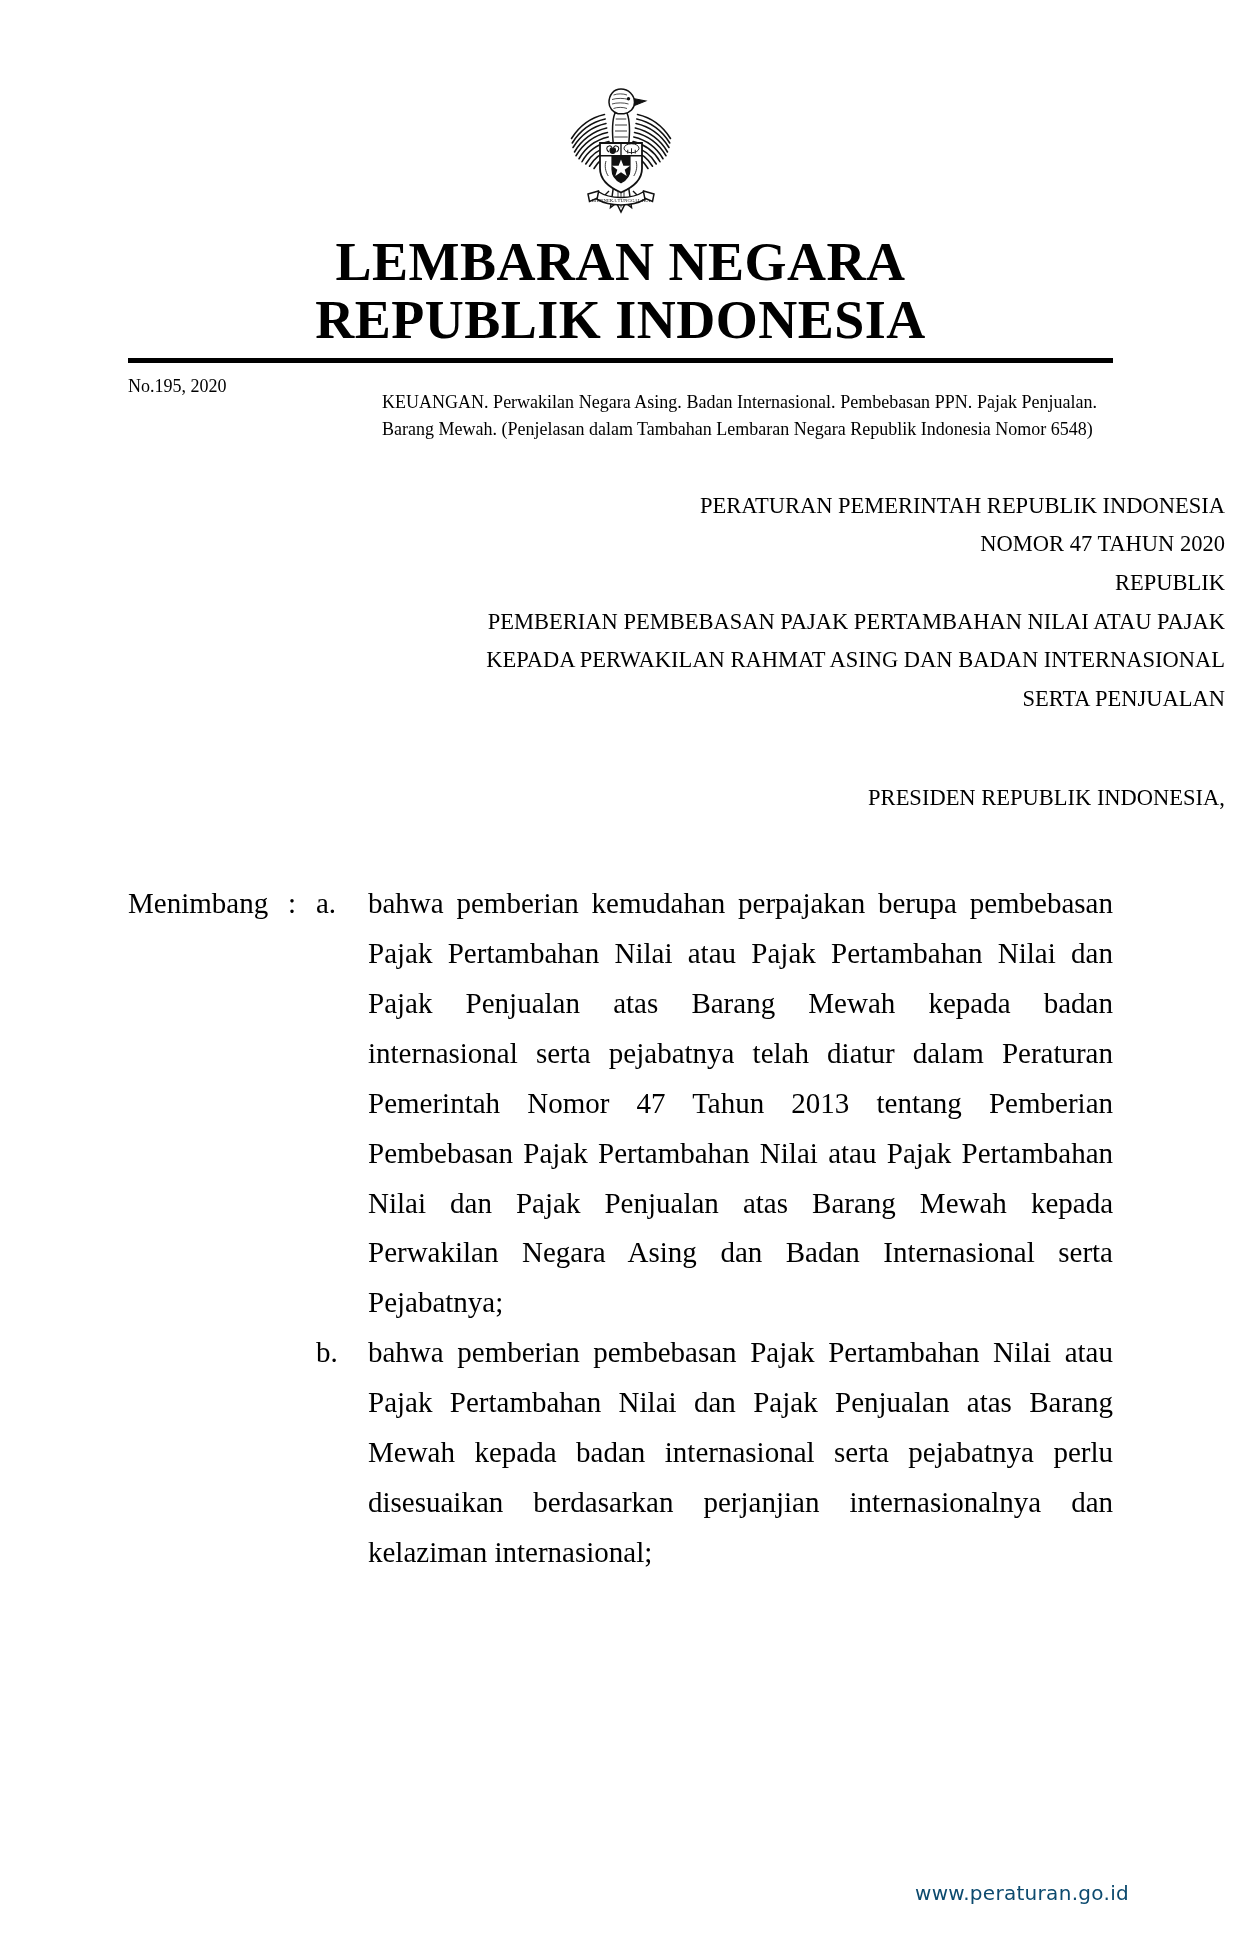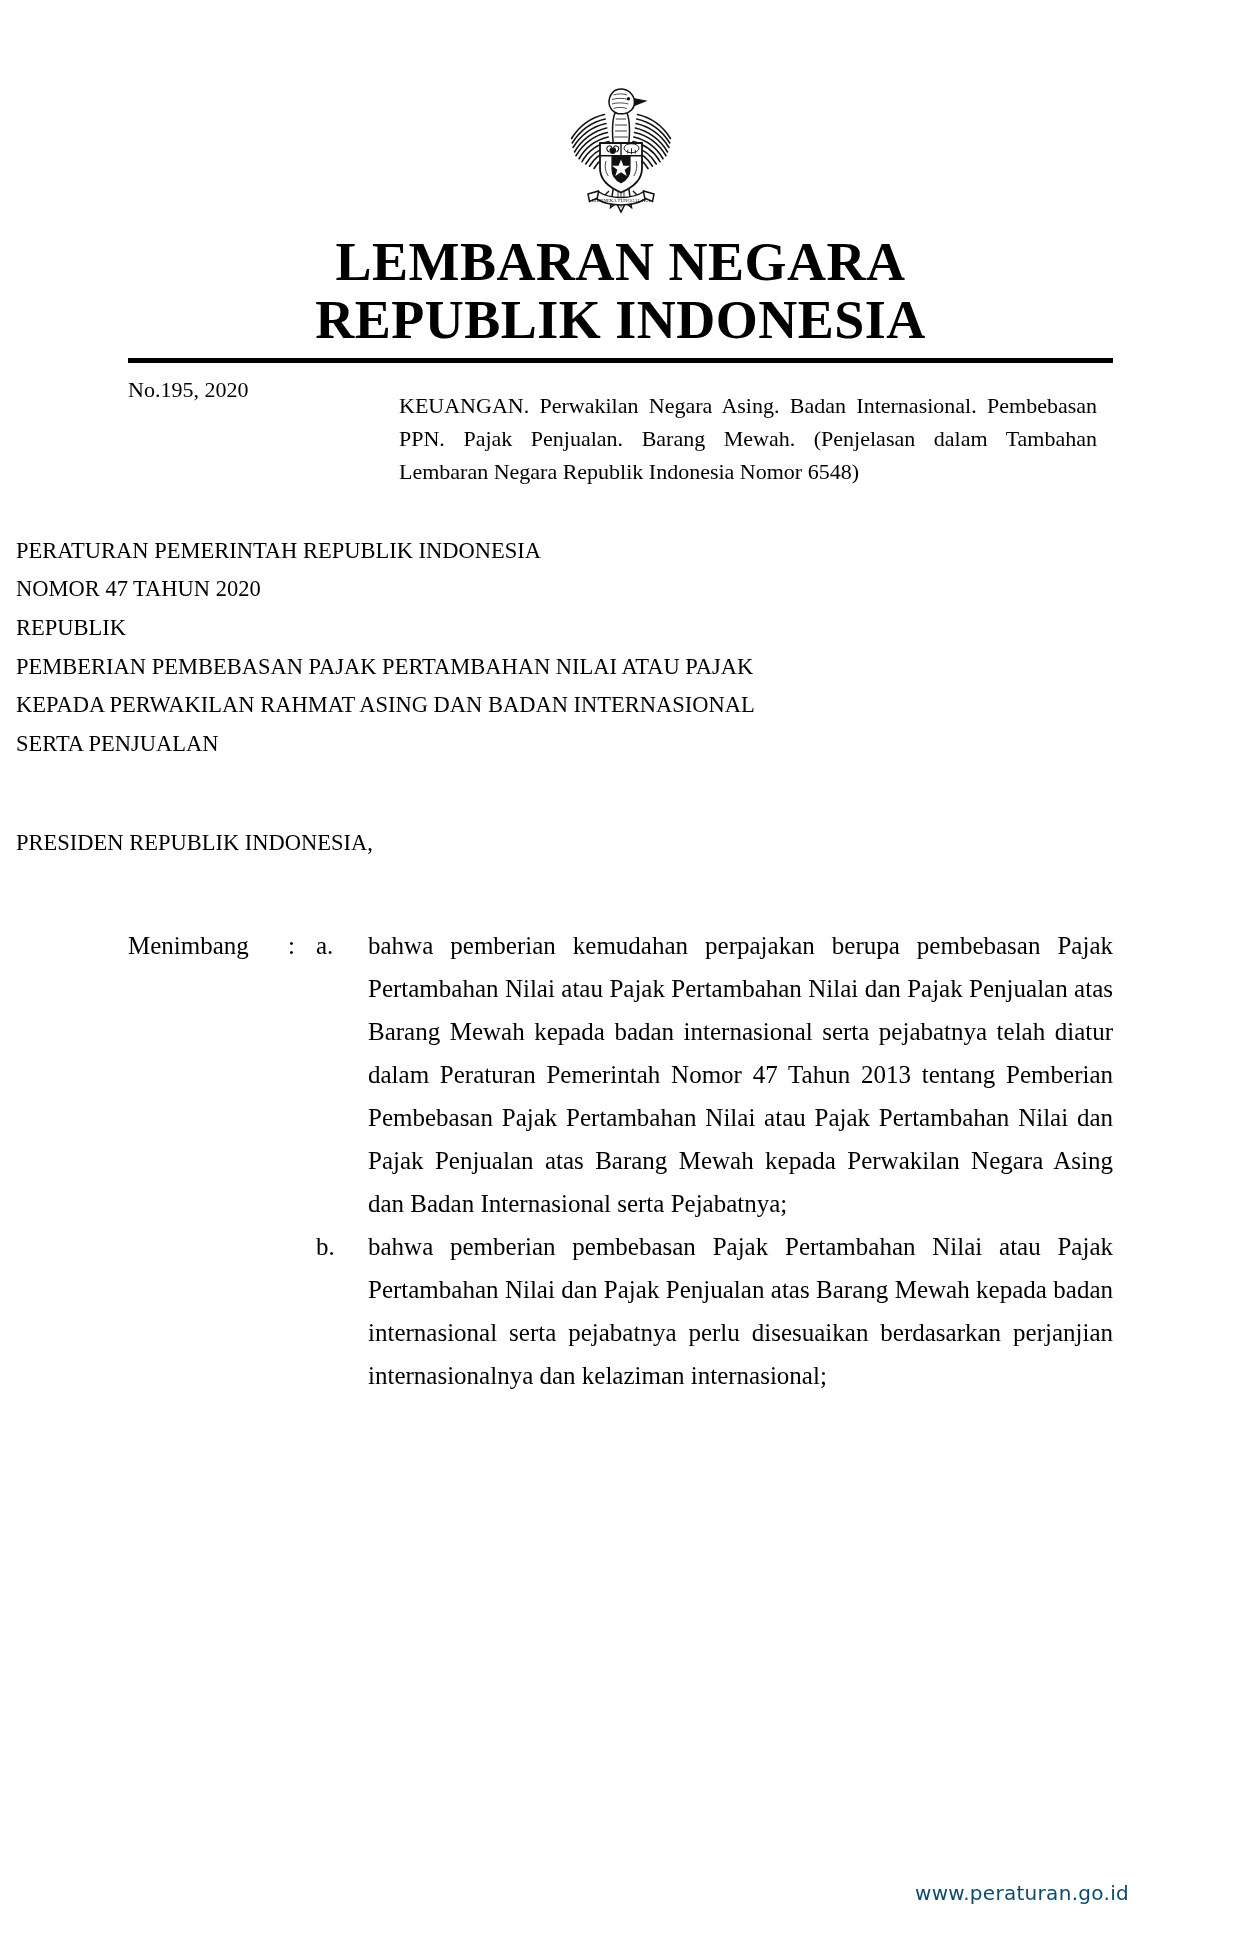--- a/index.html
+++ b/index.html
@@ -57,60 +57,59 @@
     border: 0;
     border-top: 5px solid #000;
     margin: 0;
     height: 0;
   }
 
   
   .catalog {
     display: flex;
     padding: 10px 112px 0 112px;
-    font-size: 22px;
+    font-size: 18px;
     line-height: 1.5;
-    gap: 17px;
   }
   .catalog-no {
     width: 238px;
     flex: 0 0 238px;
     white-space: nowrap;
   }
   .catalog-text {
     flex: 1 1 auto;
     text-align: justify;
     text-align-last: left;
     hyphens: none;
   }
   .catalog-text p {
     margin: 16px;
   }
 
   
   .title-block {
     margin-top: 28px;
-    text-align: left;
+    text-align: right;
     font-size: 22.5px;
     line-height: 1.72;
   }
   .title-block .tline {
     display: block;
   }
   .title-block .subject {
     margin-top: 0;
   }
   .spacer-sm { height: 26px; }
   .spacer-md { height: 34px; }
 
   
   .body-section {
     margin-top: 62px;
     padding: 0 112px 0 112px;
-    font-size: 25px;
+    font-size: 29px;
     line-height: 1.72;
   }
   .clause {
     display: flex;
     align-items: flex-start;
   }
   .clause-label {
     flex: 0 0 160px;
     width: 160px;
     white-space: nowrap;

